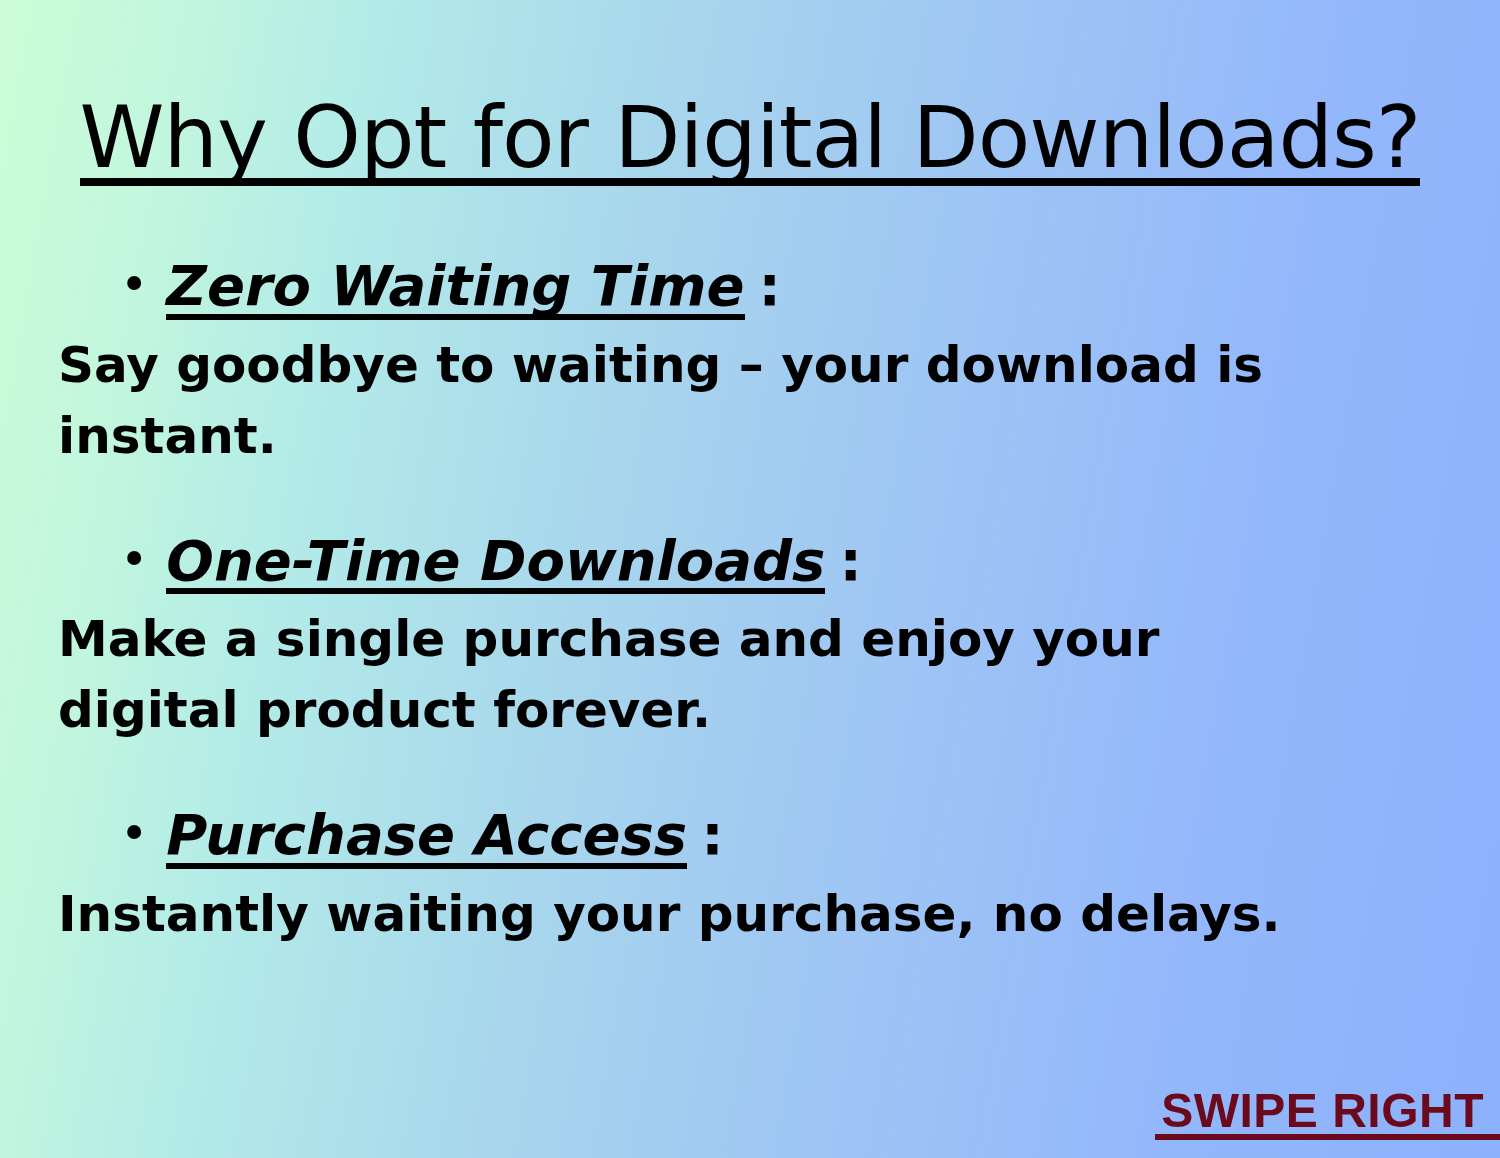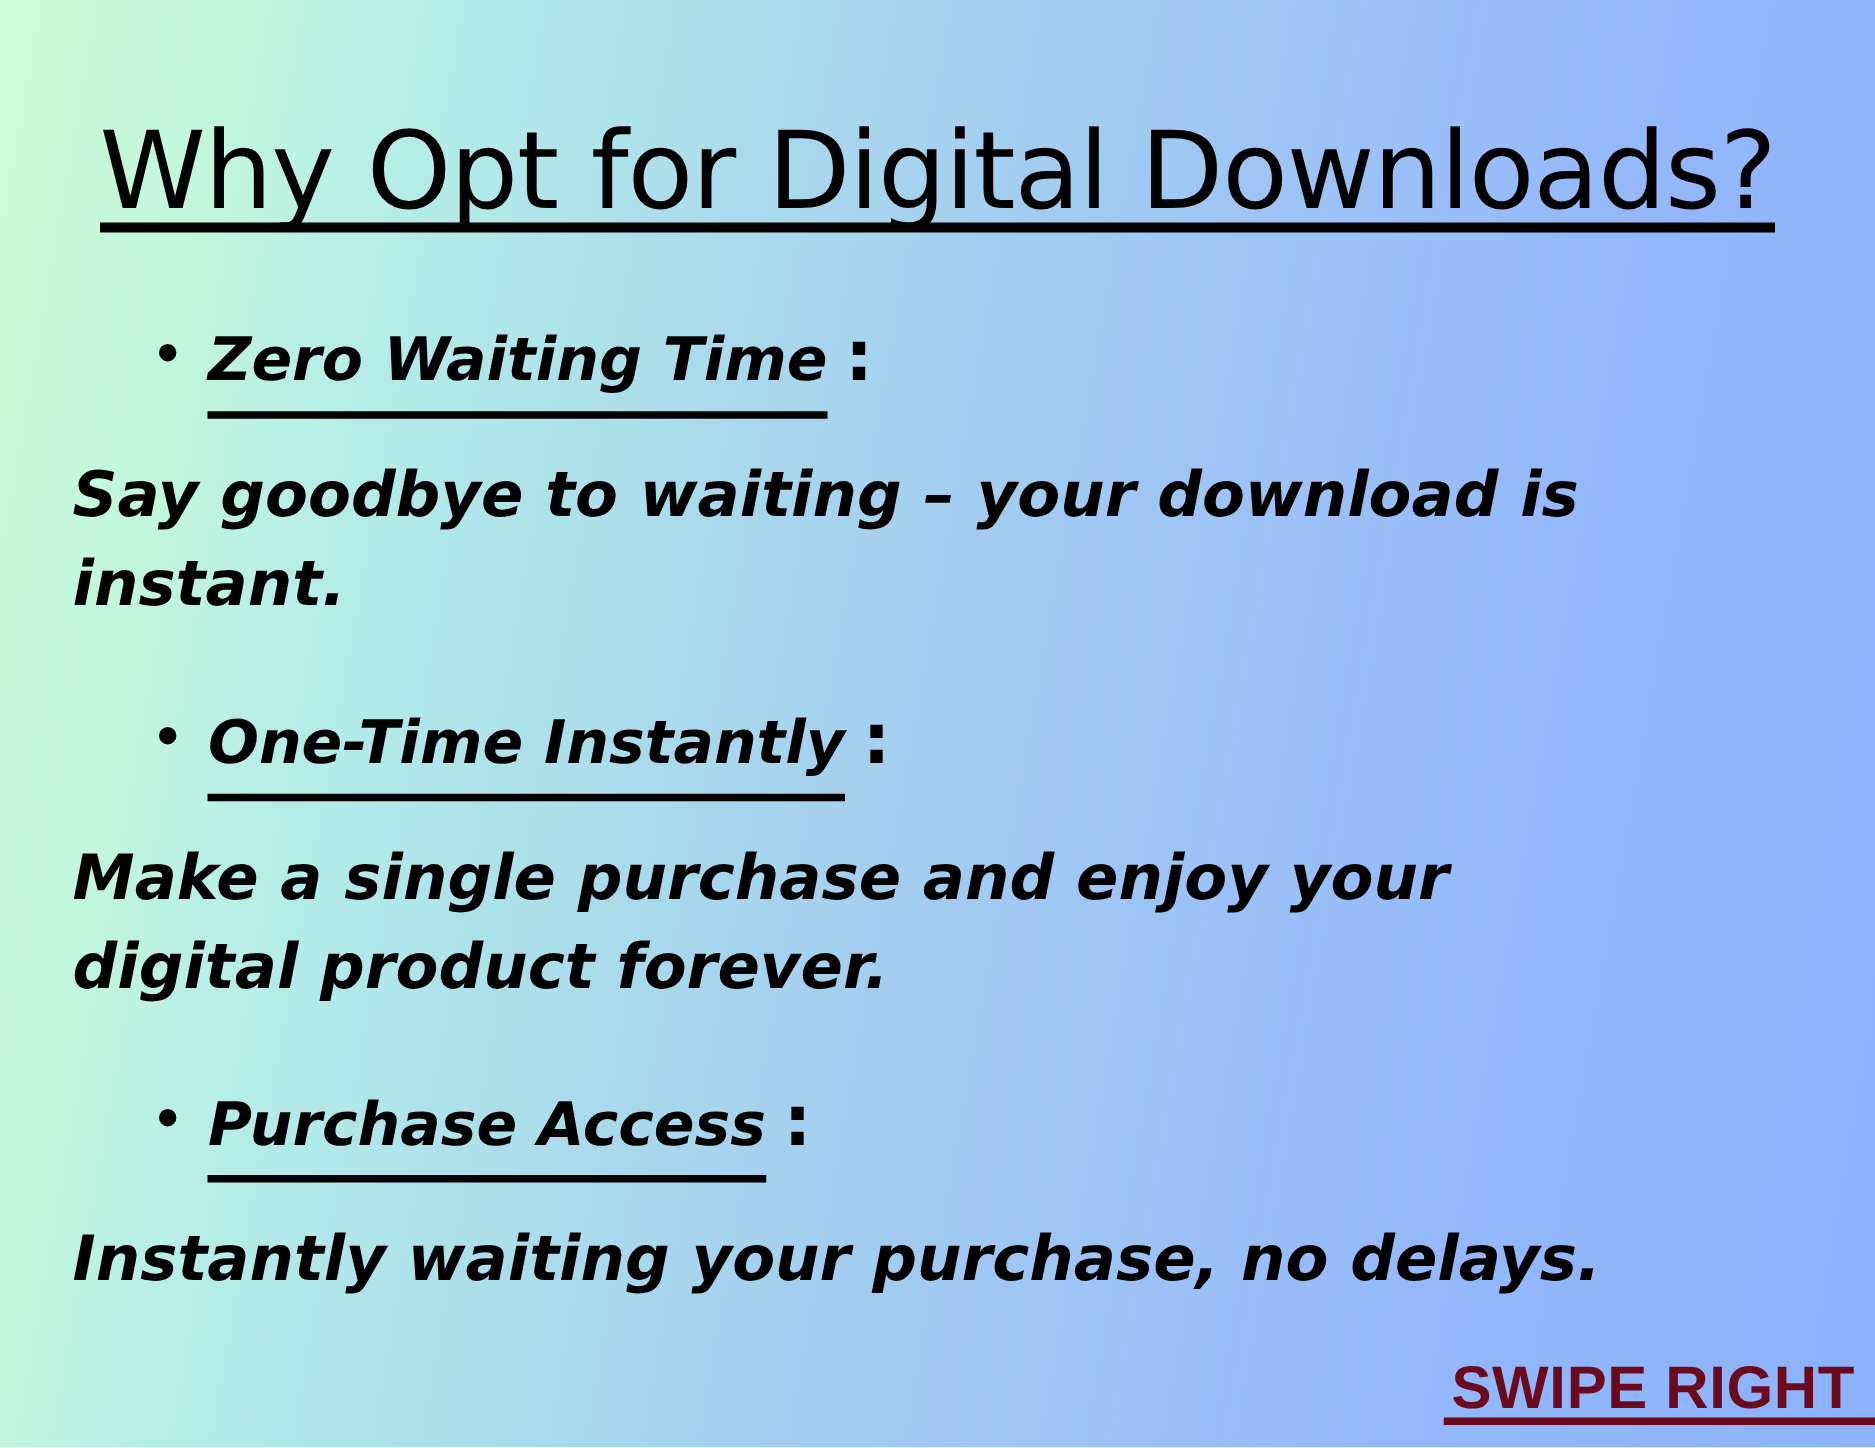--- a/index.html
+++ b/index.html
@@ -86,25 +86,25 @@
     line-height: 1;
     color: #000000;
     margin-right: 18px;
     position: relative;
     top: -4px;
   }
   .feature-title {
     font-family: "DejaVu Sans", sans-serif;
     font-weight: bold;
     font-style: italic;
-    font-size: 48px;
+    font-size: 56px;
     line-height: 1.12;
     color: #000;
     position: relative;
-    padding-bottom: 19px;
+    padding-bottom: 2px;
     white-space: nowrap;
   }
   .feature-title::after {
     content: "";
     position: absolute;
     left: 0;
     right: 0;
     bottom: 0;
     height: 6px;
     background: #000;
@@ -118,22 +118,21 @@
     margin-left: 14px;
   }
 
   .feature-desc {
     font-family: "DejaVu Sans", sans-serif;
     font-weight: bold;
     font-size: 50px;
     line-height: 1.42;
     color: #000;
     max-width: 1250px;
-    margin-top: 26px;
-    font-style: italic;
+    margin-top: 10px;
   }
   .feature-desc.narrow {
     max-width: 1210px;
   }
 
   
   .swipe {
     position: absolute;
     right: 16px;
     bottom: 18px;
@@ -172,21 +171,21 @@
         <span class="bullet-dot">•</span>
         <span class="feature-title">Zero Waiting Time</span>
         <span class="feature-colon">:</span>
       </div>
       <div class="feature-desc">Say goodbye to waiting – your download is instant.</div>
     </div>
 
     <div class="feature">
       <div class="feature-head">
         <span class="bullet-dot">•</span>
-        <span class="feature-title">One-Time Instantly</span>
+        <span class="feature-title">One-Time Downloads</span>
         <span class="feature-colon">:</span>
       </div>
       <div class="feature-desc narrow">Make a single purchase and enjoy your digital product forever.</div>
     </div>
 
     <div class="feature">
       <div class="feature-head">
         <span class="bullet-dot">•</span>
         <span class="feature-title">Purchase Access</span>
         <span class="feature-colon">:</span>

